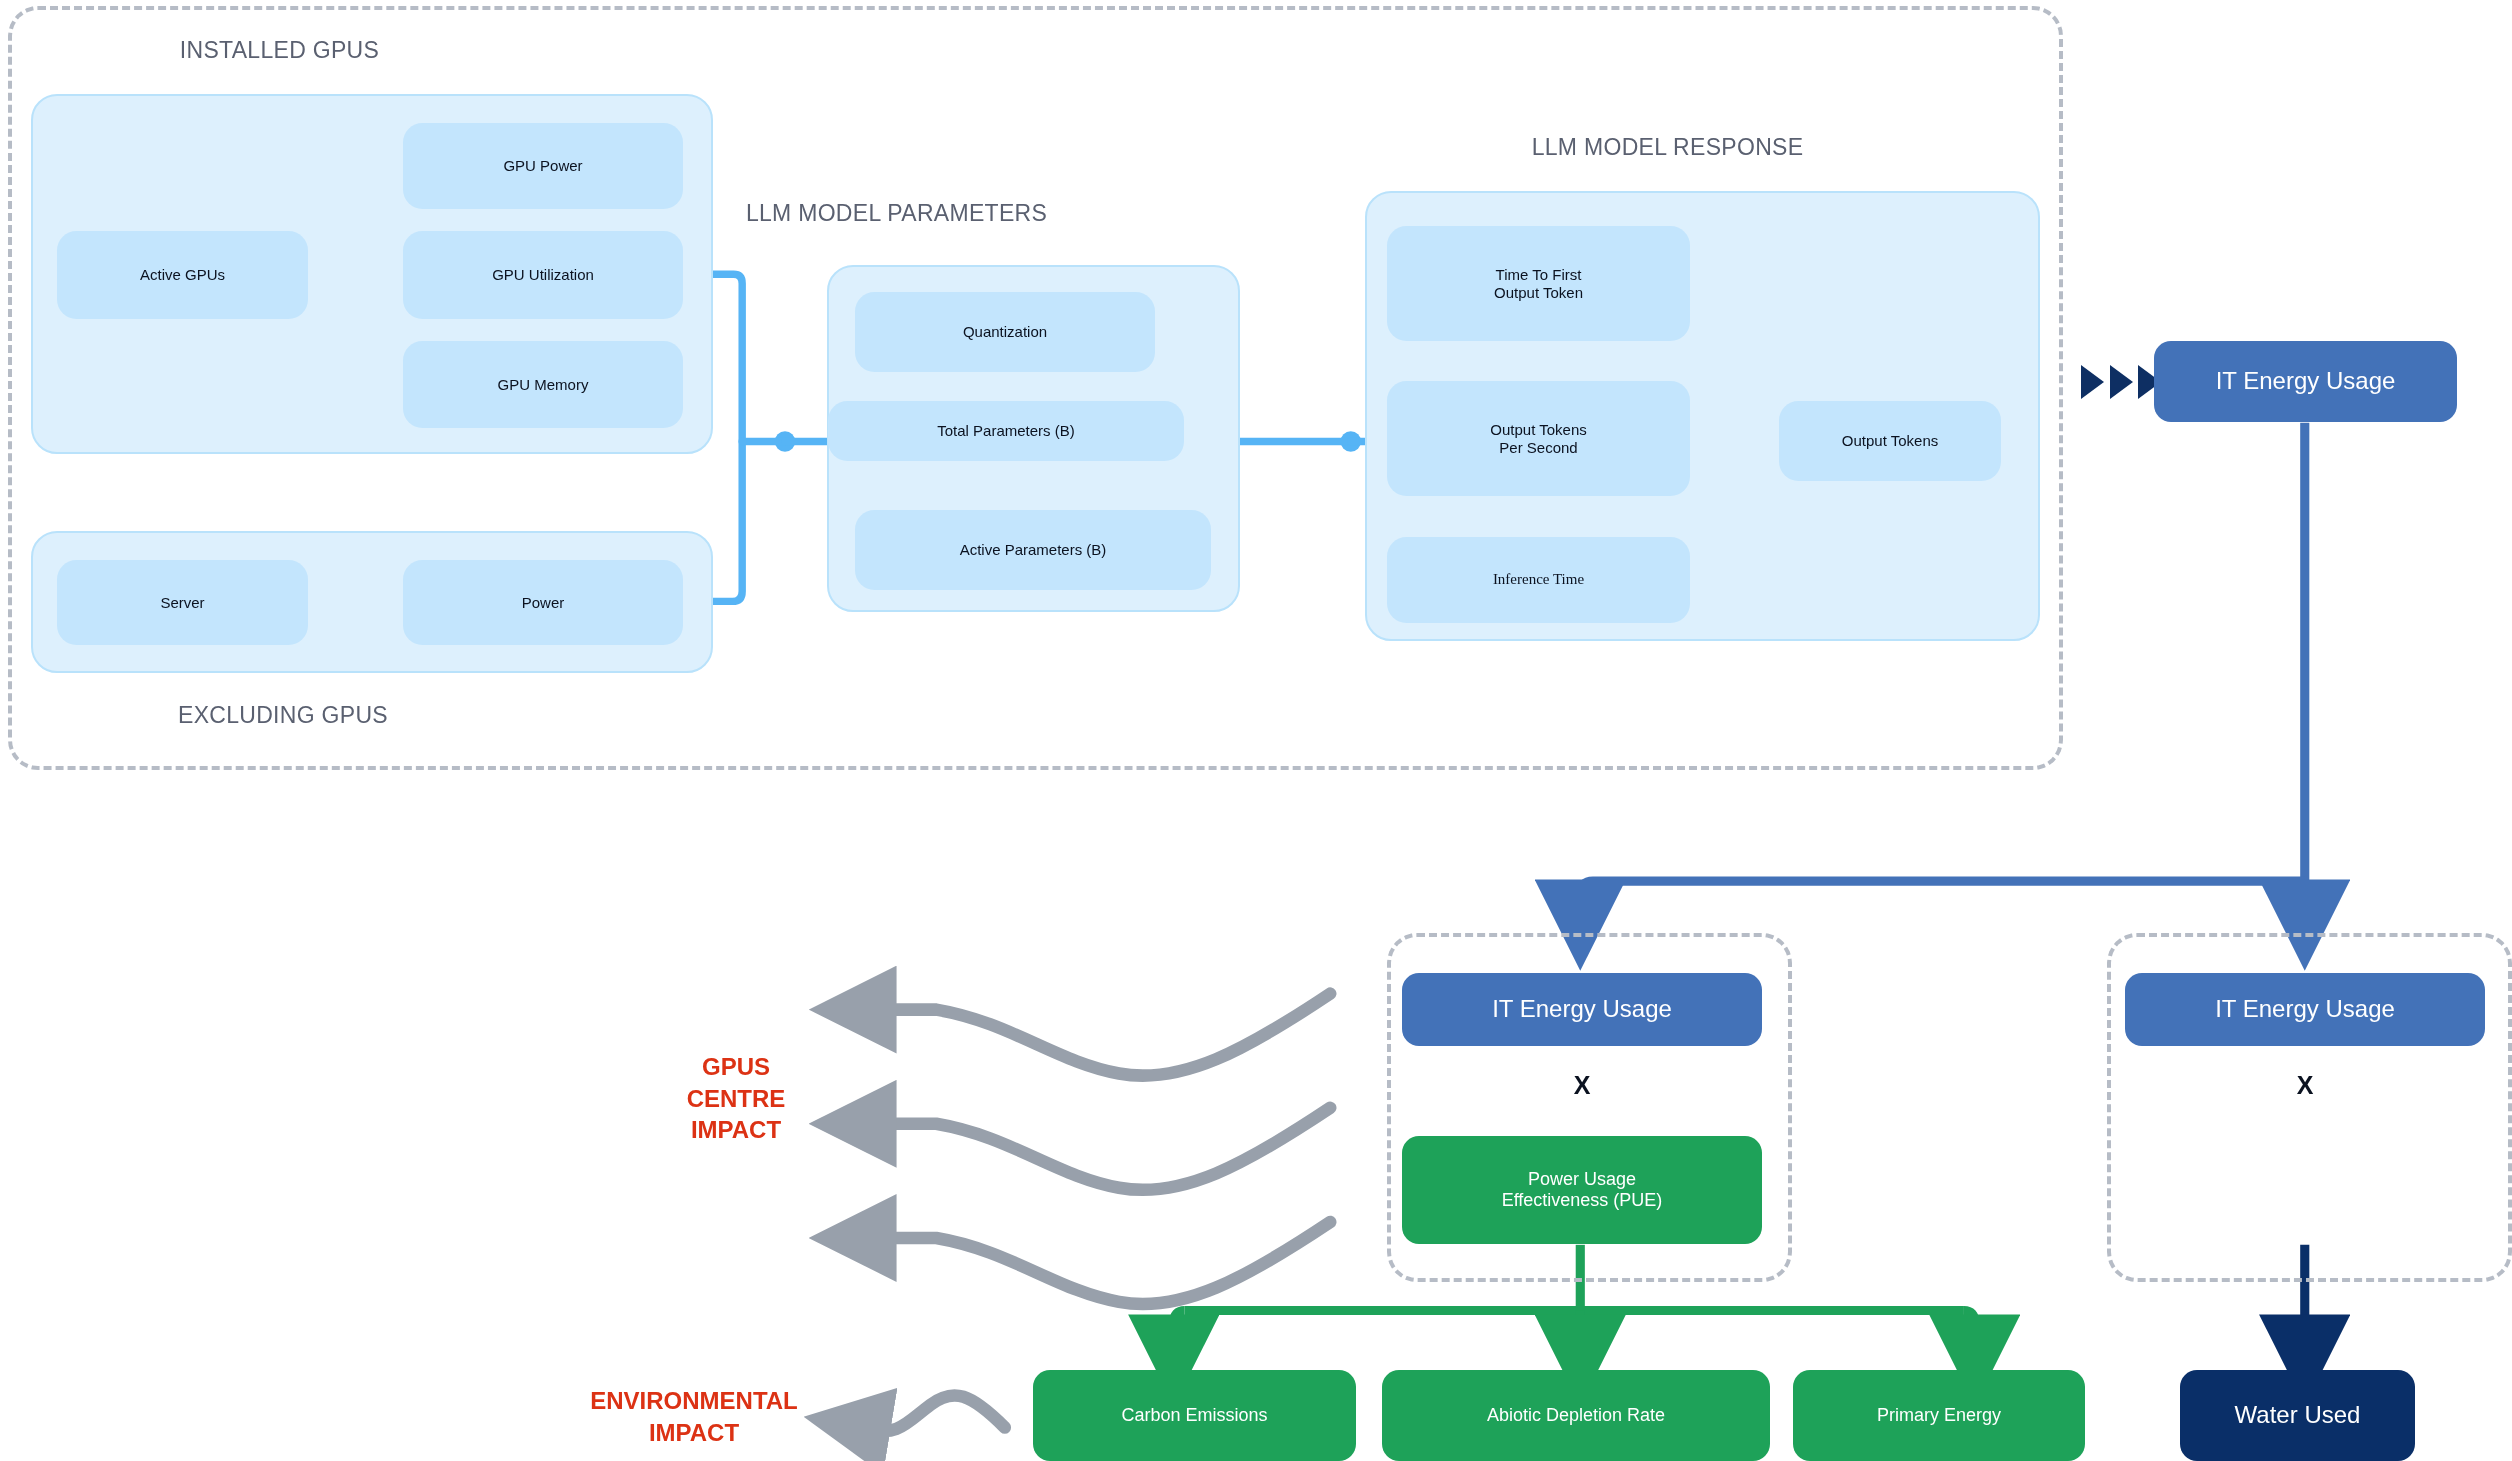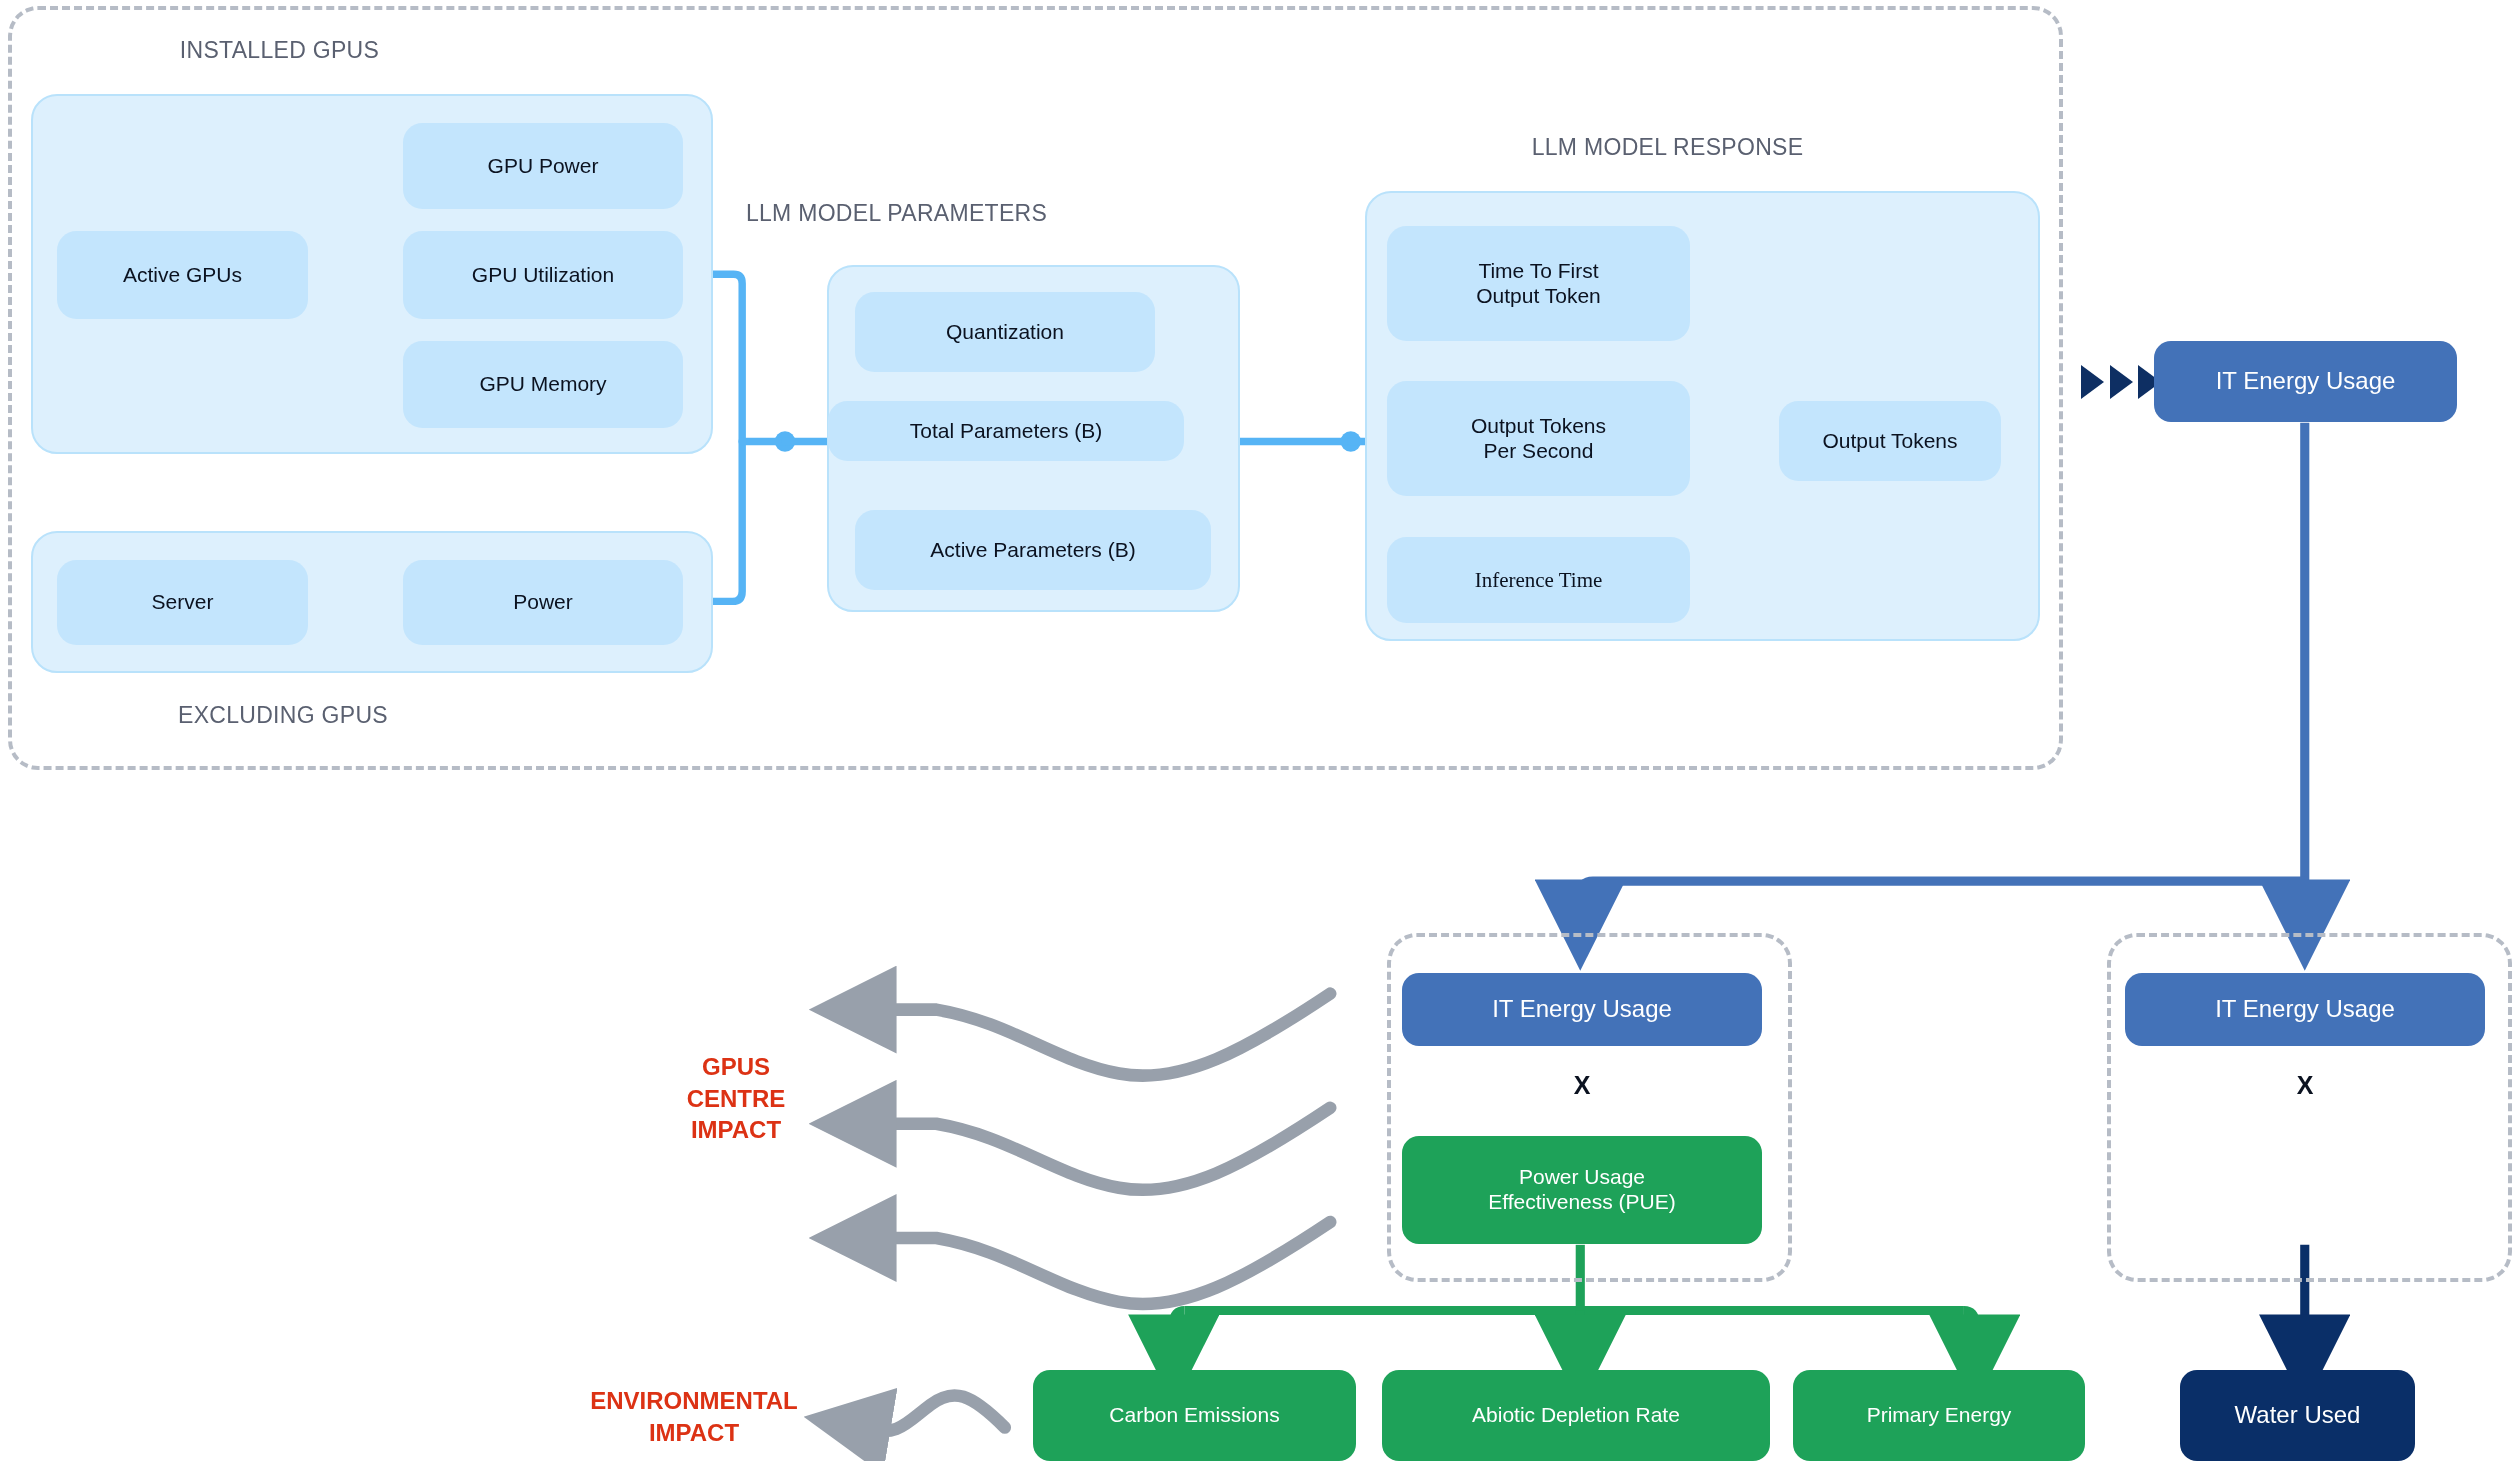--- a/index.html
+++ b/index.html
@@ -11,29 +11,29 @@
   .node{position:absolute;display:flex;align-items:center;justify-content:center;
         text-align:center;box-sizing:border-box;line-height:1.18;}
 
   
   .panel{position:absolute;background:#ddf0fd;border:2.3px solid #b9e2fb;border-radius:26px;box-sizing:border-box;}
 
   
   .dashed{position:absolute;border:4px dashed #b6bcc6;border-radius:30px;box-sizing:border-box;background:transparent;}
 
   
-  .chip{background:#c3e5fd;border-radius:19.4px;color:#0b1220;font-size:21px;font-weight:400;}
+  .chip{background:#c3e5fd;border-radius:19.4px;color:#0b1220;font-size:15px;font-weight:400;}
 
   
   .caption{position:absolute;color:#5a6070;font-size:23px;font-weight:500;letter-spacing:0.3px;
            white-space:nowrap;text-align:center;}
 
   
   .box-blue{background:#4372b8;color:#ffffff;border-radius:17px;font-size:24px;}
-  .box-green{background:#1ea259;color:#ffffff;border-radius:17px;font-size:21px;text-align:center;}
+  .box-green{background:#1ea259;color:#ffffff;border-radius:17px;font-size:18px;text-align:center;}
   .box-navy{background:#0a2f68;color:#ffffff;border-radius:17px;font-size:24px;}
 
   .mult{position:absolute;color:#0b1220;font-size:25px;font-weight:700;text-align:center;}
   .impact-label{position:absolute;color:#dc3214;font-size:24px;font-weight:700;text-align:center;
                 line-height:1.32;white-space:pre-line;}
   .tri-row{position:absolute;display:flex;gap:5.7px;align-items:center;}
   .tri{width:0;height:0;border-left:23px solid #0e2f63;border-top:17px solid transparent;border-bottom:17px solid transparent;}
 </style>
 </head>
 <body>

